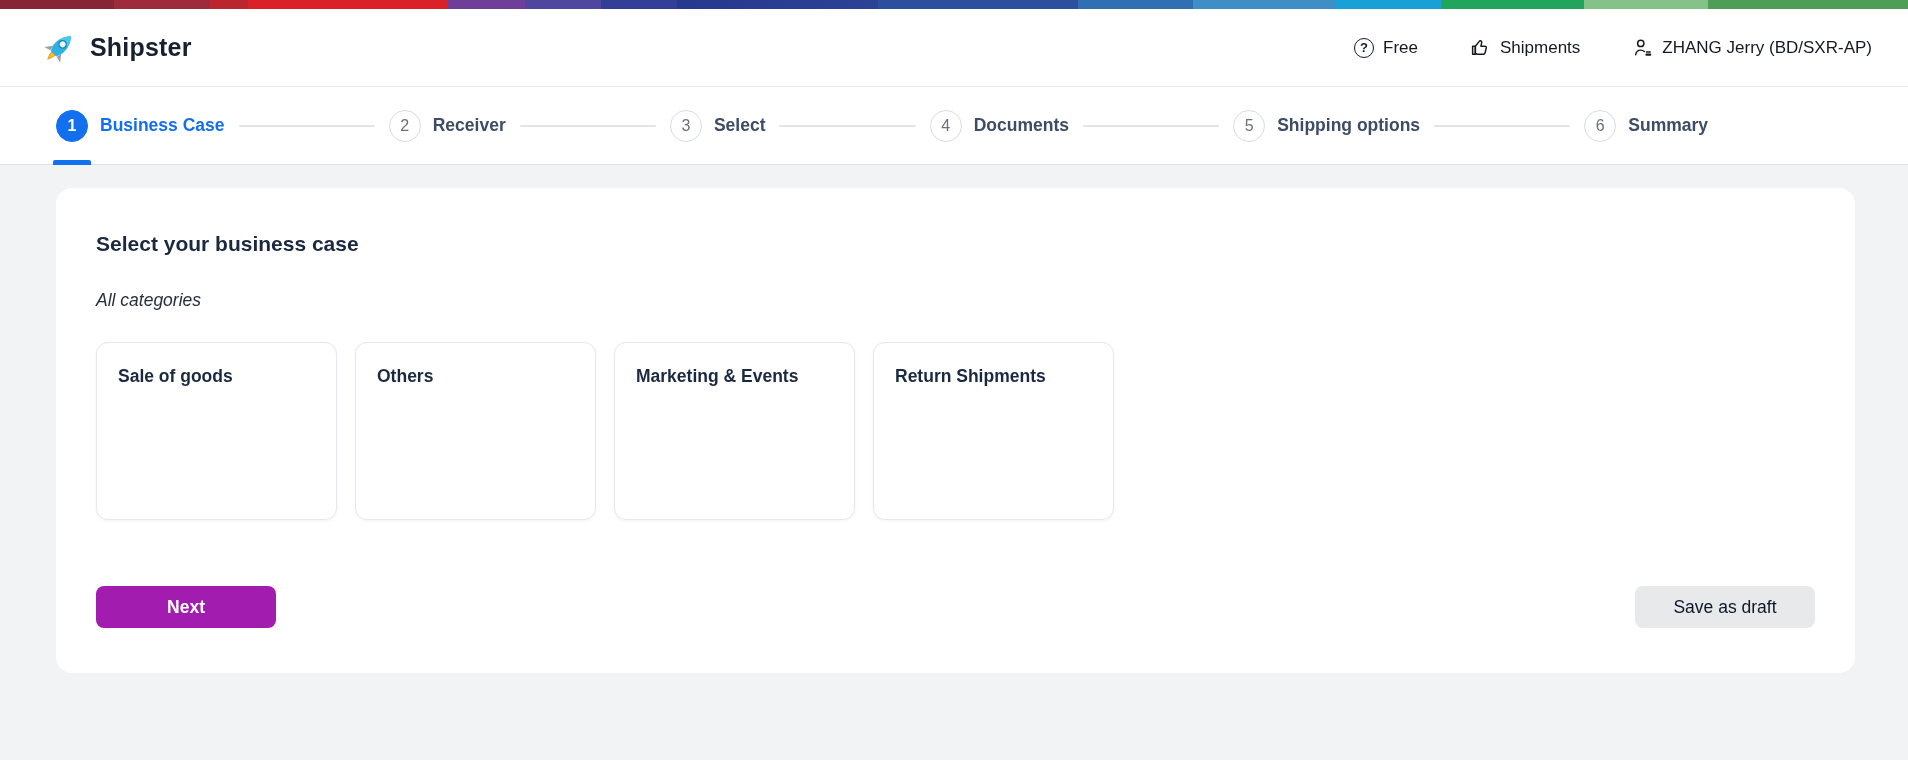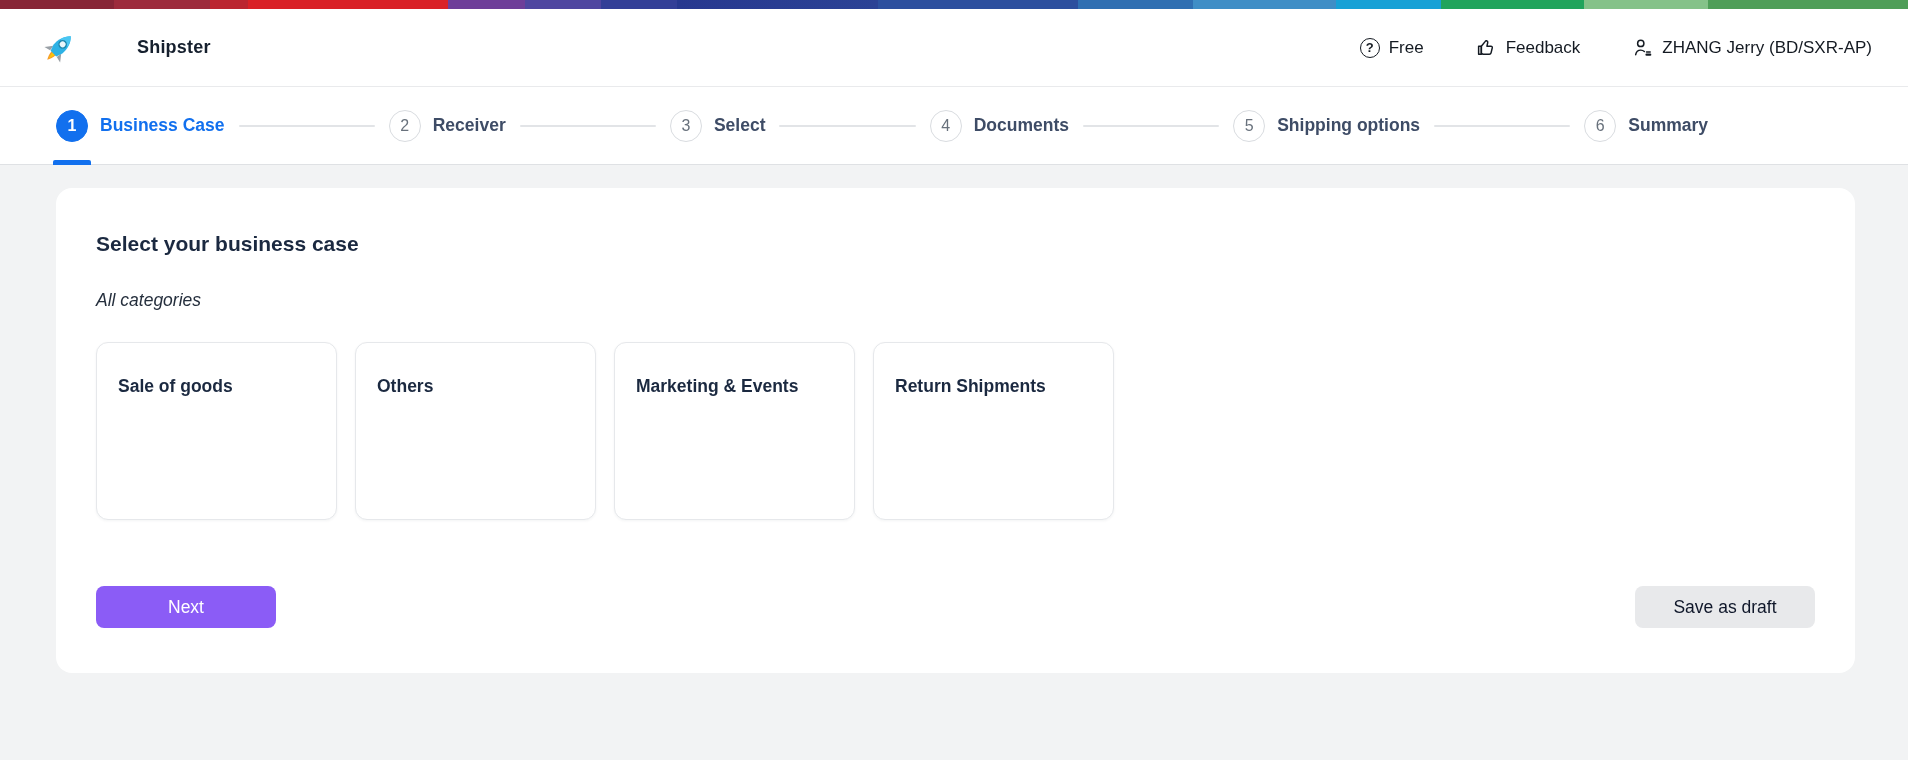--- a/index.html
+++ b/index.html
@@ -33,21 +33,21 @@
 
   
   .header {
     height:78px; background:#fff;
     display:flex; align-items:center; justify-content:space-between;
     padding:0 36px 0 40px;
     border-bottom:1px solid #e9eaec;
   }
   .brand { display:flex; align-items:center; gap:12px; }
   .logo { width:38px; height:38px; display:inline-flex; }
-  .brand-name { font-size:18px; font-weight:700; color:#16202e; letter-spacing:.2px;margin-left:47px; }
+  .brand-name { font-size:25px; font-weight:700; color:#16202e; letter-spacing:.2px; }
   .header-nav { display:flex; align-items:center; gap:52px; }
   .nav-item {
     display:flex; align-items:center; gap:9px;
     font-size:17px; color:#141a22; cursor:pointer; text-decoration:none;
   }
   .q-circle {
     width:20px; height:20px; border:1.6px solid #141a22; border-radius:50%;
     display:inline-flex; align-items:center; justify-content:center;
     font-size:13px; font-weight:700; color:#141a22;
   }
@@ -83,30 +83,30 @@
     padding:44px 40px 45px 40px;
     min-height:485px;
   }
   .panel-title { font-size:21px; font-weight:700; color:#1b2940; }
   .category-label { margin-top:34px; font-size:17.5px; color:#252f3d;font-style:italic; }
   .cards { display:flex; gap:18px; margin-top:31px; }
   .card {
     width:241px; height:178px;
     background:#fff; border:1px solid #e6e8eb; border-radius:12px;
     box-shadow:0 1px 3px rgba(20,30,50,.05);
-    padding:32px 21px; cursor:pointer;
+    padding:22px 21px; cursor:pointer;
   }
   .card-label { font-size:17.5px; font-weight:700; color:#1b2940; line-height:1.3; display:block; max-width:165px; }
 
   .actions { display:flex; justify-content:space-between; align-items:center; margin-top:66px; }
   .btn {
     height:42px; width:180px; border:none; border-radius:8px;
     font-family:"Liberation Sans", sans-serif; font-size:17.5px; cursor:pointer;
   }
-  .btn-next { background:#8b5cf6; color:#fff; font-weight:400; cursor:default; }
+  .btn-next { background:#a21caf; color:#fff; font-weight:700; cursor:default; }
   .btn-draft { background:#e8e9eb; color:#0f172a; font-weight:400;margin-left:44px; }
 </style>
 </head>
 <body>
 
 <div class="brand-stripe"></div>
 
 <header class="header">
   <div class="brand">
     <span class="logo">
@@ -130,21 +130,21 @@
       <span class="q-circle">?</span>
       <span>Free</span>
     </a>
     <a class="nav-item">
       <span>
         <svg viewBox="0 0 24 24" width="21" height="21" fill="none" stroke="currentColor" stroke-width="1.7" stroke-linejoin="round" stroke-linecap="round">
           <path d="M3 10.6h3.1v9.2H3z"></path>
           <path d="M6.1 18.8l2.1.9h7c1 0 1.8-.7 2-1.6l1.4-5.6c.2-1-.5-1.9-1.5-1.9h-4.6l.9-4.2c.2-.9-.4-1.8-1.3-2-.6-.1-1.2.1-1.5.6L6.1 10.6z"></path>
         </svg>
       </span>
-      <span>Feedback</span>
+      <span>Shipments</span>
     </a>
     <a class="nav-item">
       <span>
         <svg viewBox="0 0 24 24" width="21" height="21" fill="none" stroke="currentColor" stroke-width="1.7" stroke-linecap="round">
           <circle cx="10" cy="7.3" r="3.6"></circle>
           <path d="M4.2 20.2c.5-3 2.9-5.2 5.8-5.2 1.6 0 3 .6 4.1 1.6"></path>
           <path d="M16.6 17.2h4.2"></path>
           <path d="M16.6 20.2h4.2" stroke-width="2.6"></path>
         </svg>
       </span>

